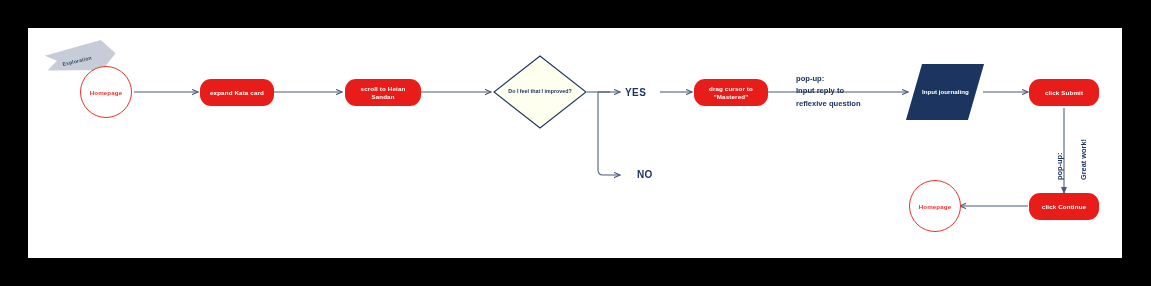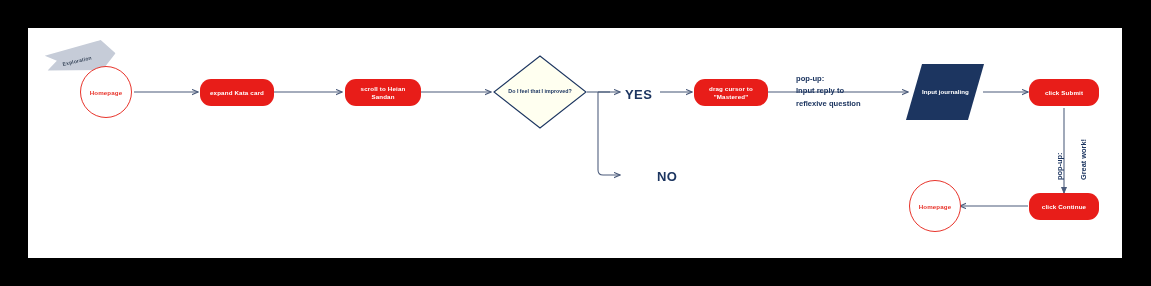--- a/index.html
+++ b/index.html
@@ -82,21 +82,21 @@
     text-align: center;
     color: #1c3560;
     font-size: 5.3px;
     font-weight: bold;
     line-height: 1.45;
   }
   
   .blabel {
     position: absolute;
     color: #1c3560;
-    font-size: 13px;
+    font-size: 10px;
     font-weight: bold;
     letter-spacing: 0.4px;
   }
   
   .annot {
     position: absolute;
     color: #1c3560;
     font-size: 7.6px;
     font-weight: bold;
     line-height: 1.62;
@@ -199,21 +199,21 @@
     </div>
 
     <div class="diamond-wrap" style="left:464px; top:26px; width:96px; height:76px;">
       <svg width="96" height="76" viewBox="0 0 96 76" xmlns="http://www.w3.org/2000/svg">
         <polygon points="48,2 94,38 48,74 2,38" fill="#fffff0" stroke="#1c3560" stroke-width="1.1"></polygon>
       </svg>
       <div class="diamond-txt">Do I feel that I improved?</div>
     </div>
 
     <div class="blabel" style="left:597px; top:59px;">YES</div>
-    <div class="blabel" style="left:617px; top:141px;padding-left:12px;">NO</div>
+    <div class="blabel" style="left:597px; top:141px;padding-left:12px;">NO</div>
 
     <div class="node proc" style="left:666px; top:51px; width:74px; height:27px;">
       <span>drag cursor to "Mastered"</span>
     </div>
 
     <div class="annot" style="left:768px; top:45px; width:110px;">pop-up:
 Input reply to
 reflexive question</div>
 
     <div class="node para" style="left:886px; top:36px; width:62px; height:56px;">

